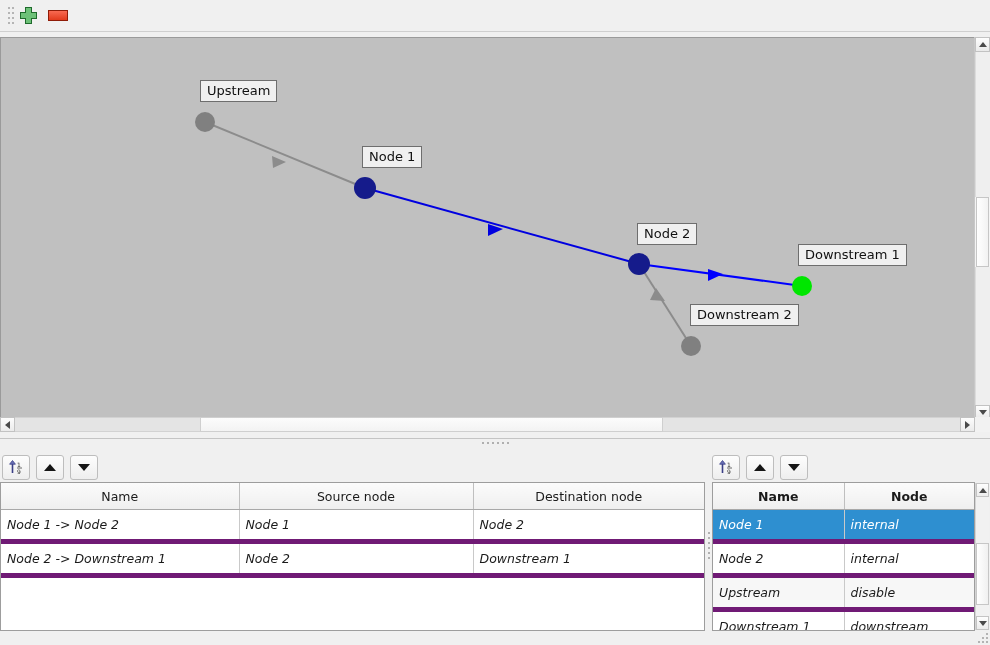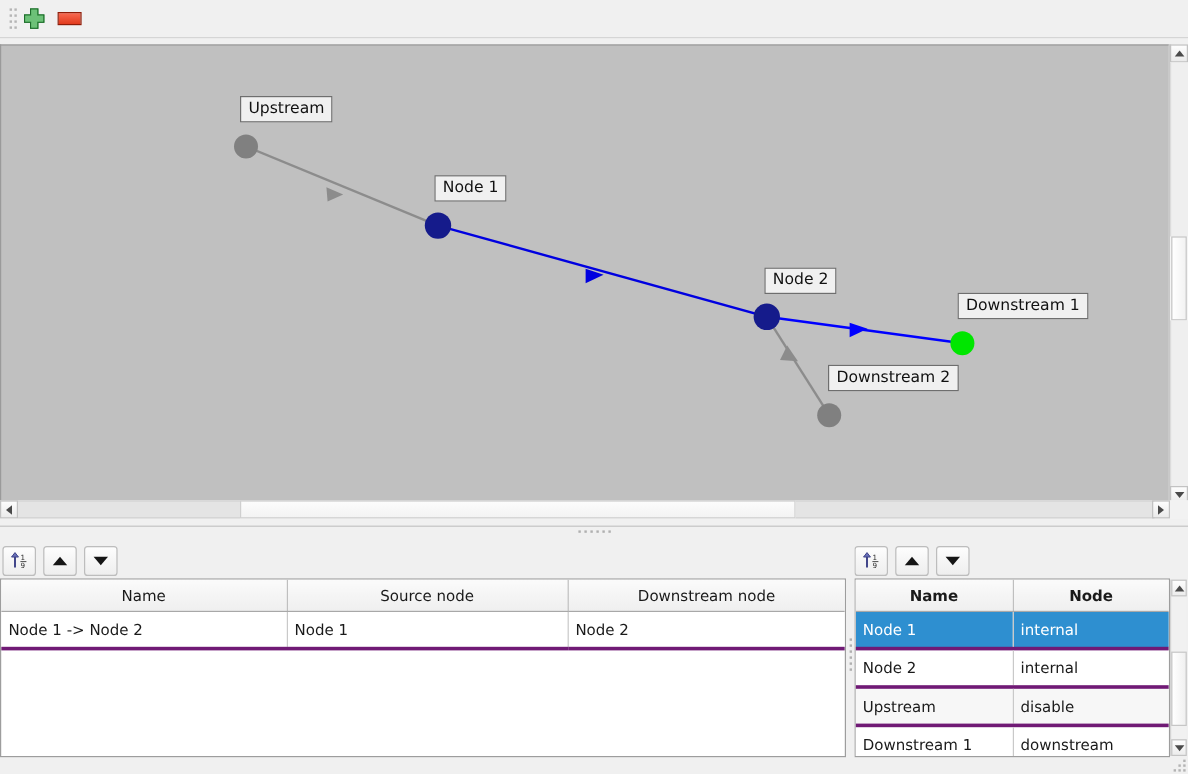--- a/index.html
+++ b/index.html
@@ -266,27 +266,28 @@
     height: 24px;
     font-weight: normal;
     font-size: 12.5px;
     color: #1a1a1a;
     text-align: center;
   }
   .panel.right table.grid th { font-weight: bold; }
   table.grid th:last-child { border-right: none; }
   table.grid td {
     border-right: 1px solid #c9c9c9;
-    border-bottom: 3px solid #701a75;
+    border-bottom: 5px solid #701a75;
     height: 29px;
     padding: 0 0 0 6px;
     font-size: 12.5px;
     color: #1a1a1a;
     white-space: nowrap;
     overflow: hidden;
+    font-style: italic;
   }
   table.grid td:last-child { border-right: none; }
   table.grid tr.odd  td { background: #ffffff; }
   table.grid tr.even td { background: #f7f7f7; }
   table.grid tr.sel  td { background: #2e8fd0; color: #ffffff; }
 
   
   .rscroll {
     position: absolute;
     right: 1px; top: 30px;
@@ -462,28 +463,33 @@
       <table class="grid">
         <colgroup>
             <col style="width:238px">
             <col style="width:234px">
             <col>
           </colgroup>
         <thead>
           <tr>
             <th>Name</th>
             <th>Source node</th>
-            <th>Downstream node</th>
+            <th>Destination node</th>
           </tr>
         </thead>
         <tbody>
           <tr class="odd">
             <td>Node 1 -&gt; Node 2</td>
             <td>Node 1</td>
             <td>Node 2</td>
+          </tr>
+          <tr class="odd">
+            <td>Node 2 -&gt; Downstream 1</td>
+            <td>Node 2</td>
+            <td>Downstream 1</td>
           </tr>
         </tbody>
       </table>
     </div>
   </div>
 
   <div class="panel right">
     <div class="panel-toolbar">
       <div class="sq-btn">
         <span class="ico-sort">

